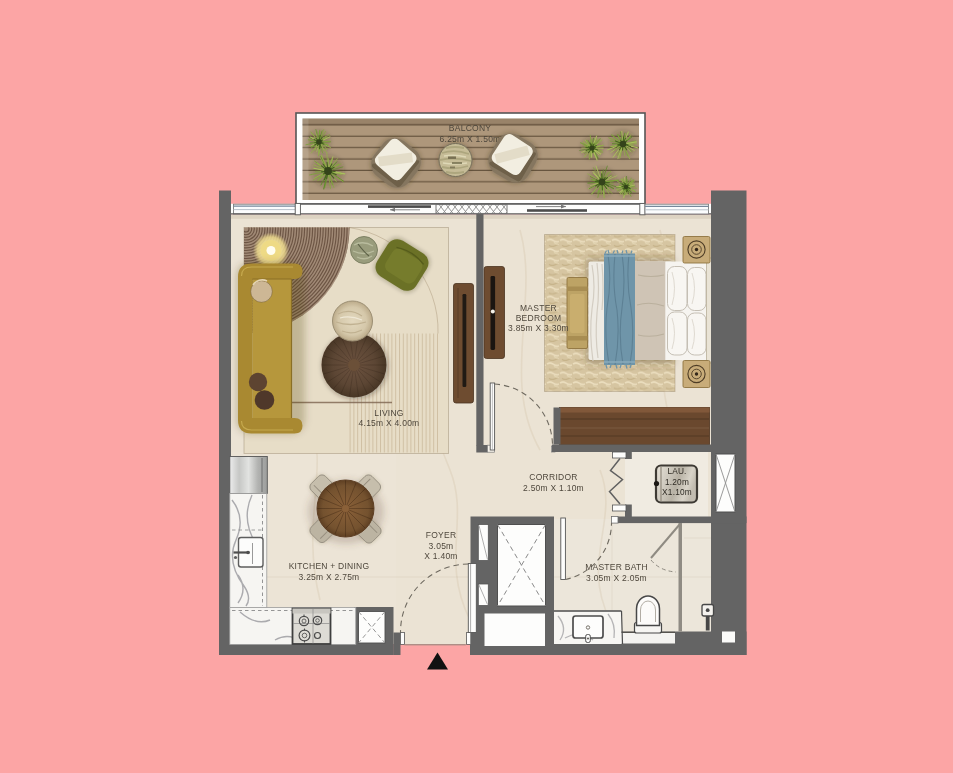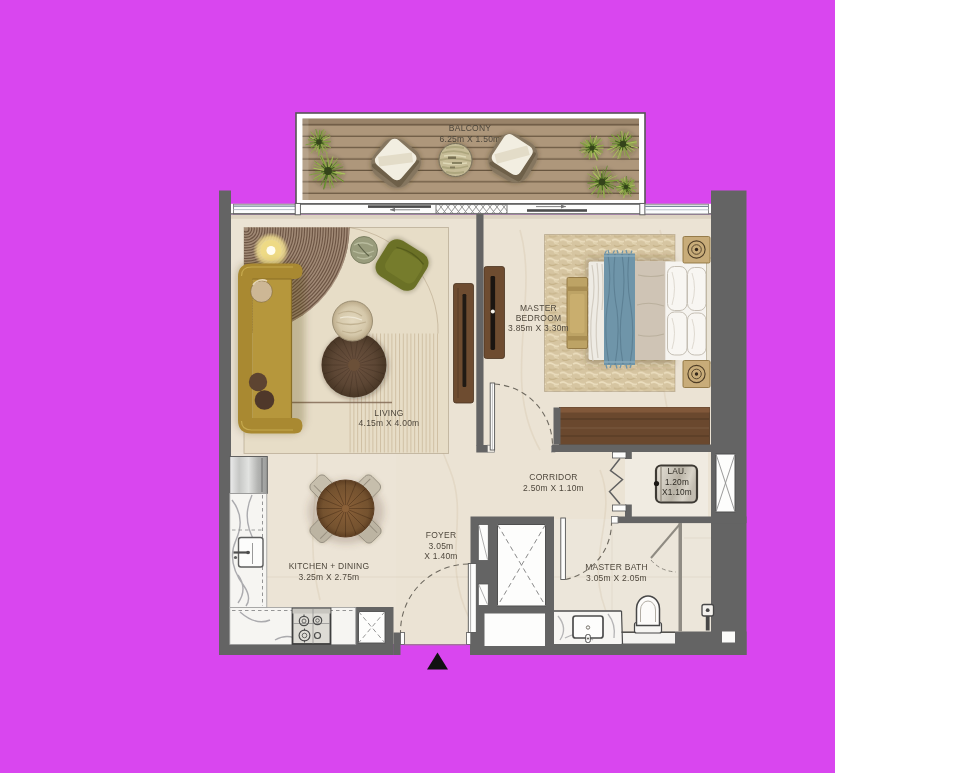--- a/index.html
+++ b/index.html
@@ -1,16 +1,16 @@
 <!DOCTYPE html>
 <html><head>
 <meta charset="utf-8">
 <style>
 html,body{margin:0;padding:0;background:#fff;}
-.page{position:relative;width:835px;height:773px;background:#d946ef;overflow:hidden;
+.page{position:relative;width:953px;height:773px;background:#fca5a5;overflow:hidden;
       font-family:"Liberation Sans",sans-serif;}
 </style>
 </head>
 <body>
 <div class="page">
 <svg width="953" height="773" viewBox="0 0 953 773" xmlns="http://www.w3.org/2000/svg" font-family="Liberation Sans, sans-serif" style="opacity:0.999">
 <defs>
 <filter id="b2" x="-60%" y="-60%" width="220%" height="220%">
           <feGaussianBlur stdDeviation="2"></feGaussianBlur>
         </filter>

